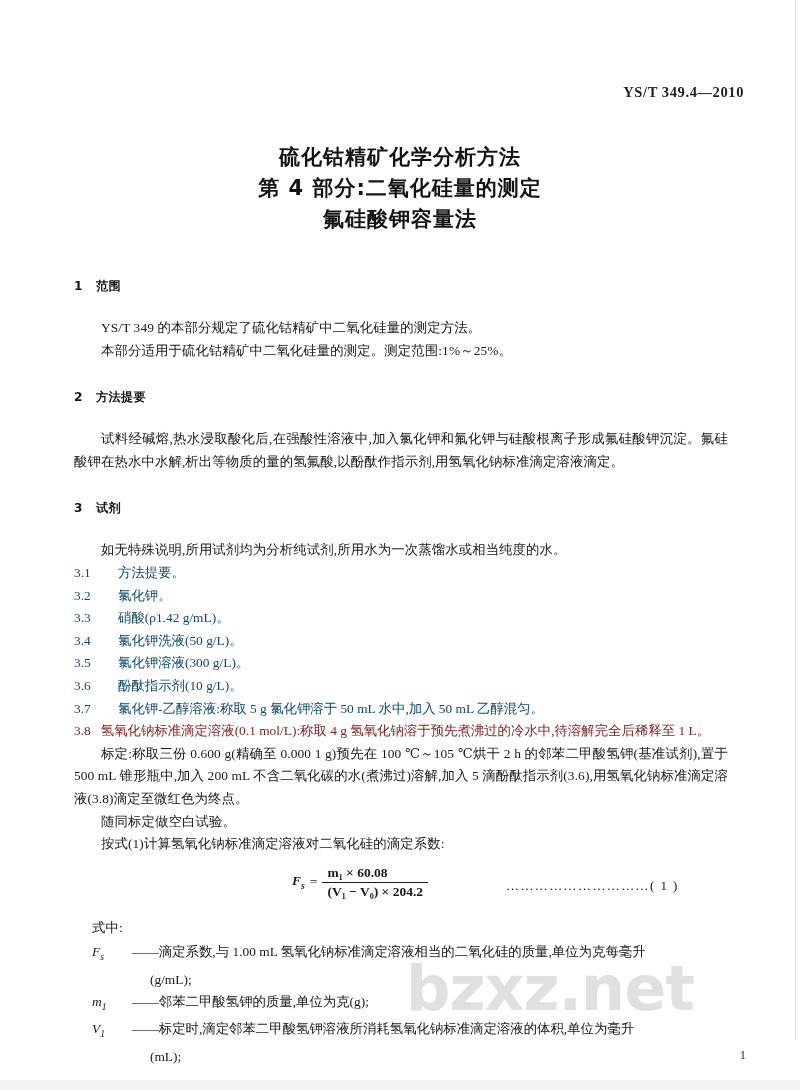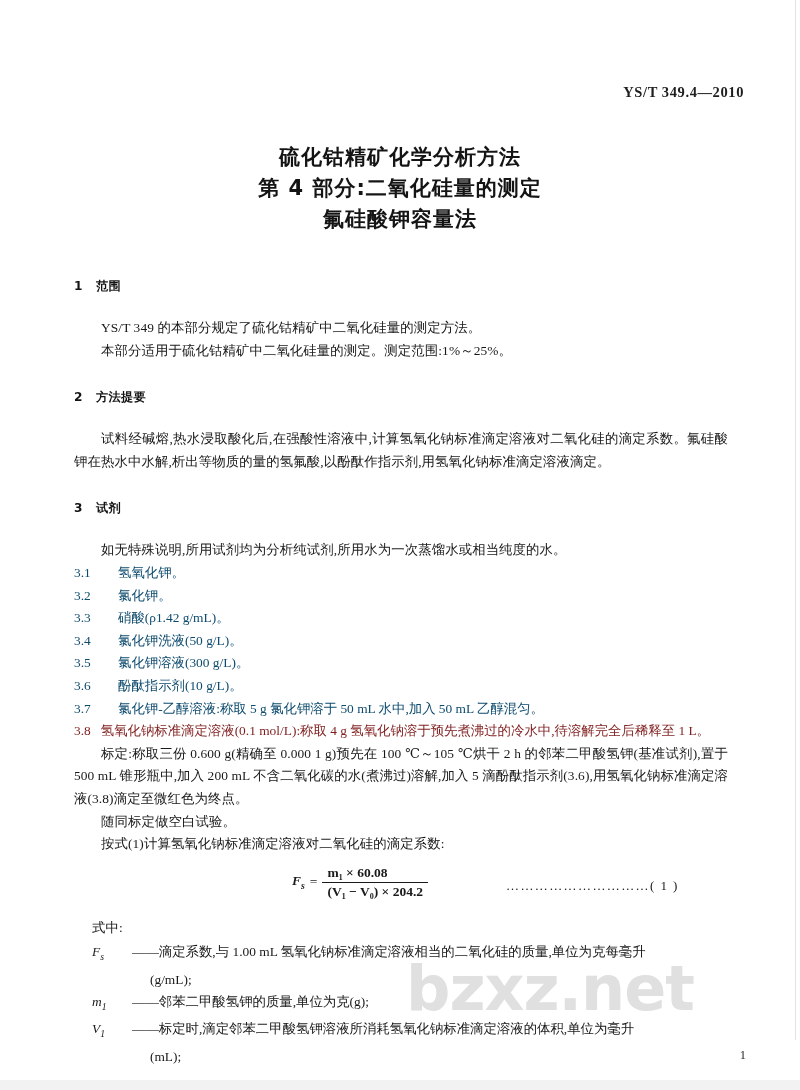--- a/index.html
+++ b/index.html
@@ -254,33 +254,33 @@
     <div class="gap-after-head"></div>
     <p class="para indent">YS/T 349 的本部分规定了硫化钴精矿中二氧化硅量的测定方法。</p>
     <p class="para indent">本部分适用于硫化钴精矿中二氧化硅量的测定。测定范围:1%～25%。</p>
 
     <div class="gap-sec"></div>
 
     <div class="sec-head">
       <span class="num">2</span><span>方法提要</span>
     </div>
     <div class="gap-after-head"></div>
-    <p class="para indent">试料经碱熔,热水浸取酸化后,在强酸性溶液中,计算氢氧化钠标准滴定溶液对二氧化硅的滴定系数。氟硅酸钾在热水中水解,析出等物质的量的氢氟酸,以酚酞作指示剂,用氢氧化钠标准滴定溶液滴定。</p>
+    <p class="para indent">试料经碱熔,热水浸取酸化后,在强酸性溶液中,加入氯化钾和氟化钾与硅酸根离子形成氟硅酸钾沉淀。氟硅酸钾在热水中水解,析出等物质的量的氢氟酸,以酚酞作指示剂,用氢氧化钠标准滴定溶液滴定。</p>
 
     <div class="gap-sec"></div>
 
     <div class="sec-head">
       <span class="num">3</span><span>试剂</span>
     </div>
     <div class="gap-after-head"></div>
     <p class="para indent">如无特殊说明,所用试剂均为分析纯试剂,所用水为一次蒸馏水或相当纯度的水。</p>
 
     <div class="item">
       <span class="inum">3.1</span>
-      <span class="itext">氢氧化钾。</span>
+      <span class="itext">方法提要。</span>
     </div>
     <div class="item">
       <span class="inum">3.2</span>
       <span class="itext">氯化钾。</span>
     </div>
     <div class="item">
       <span class="inum">3.3</span>
       <span class="itext">硝酸(ρ1.42 g/mL)。</span>
     </div>
     <div class="item">

